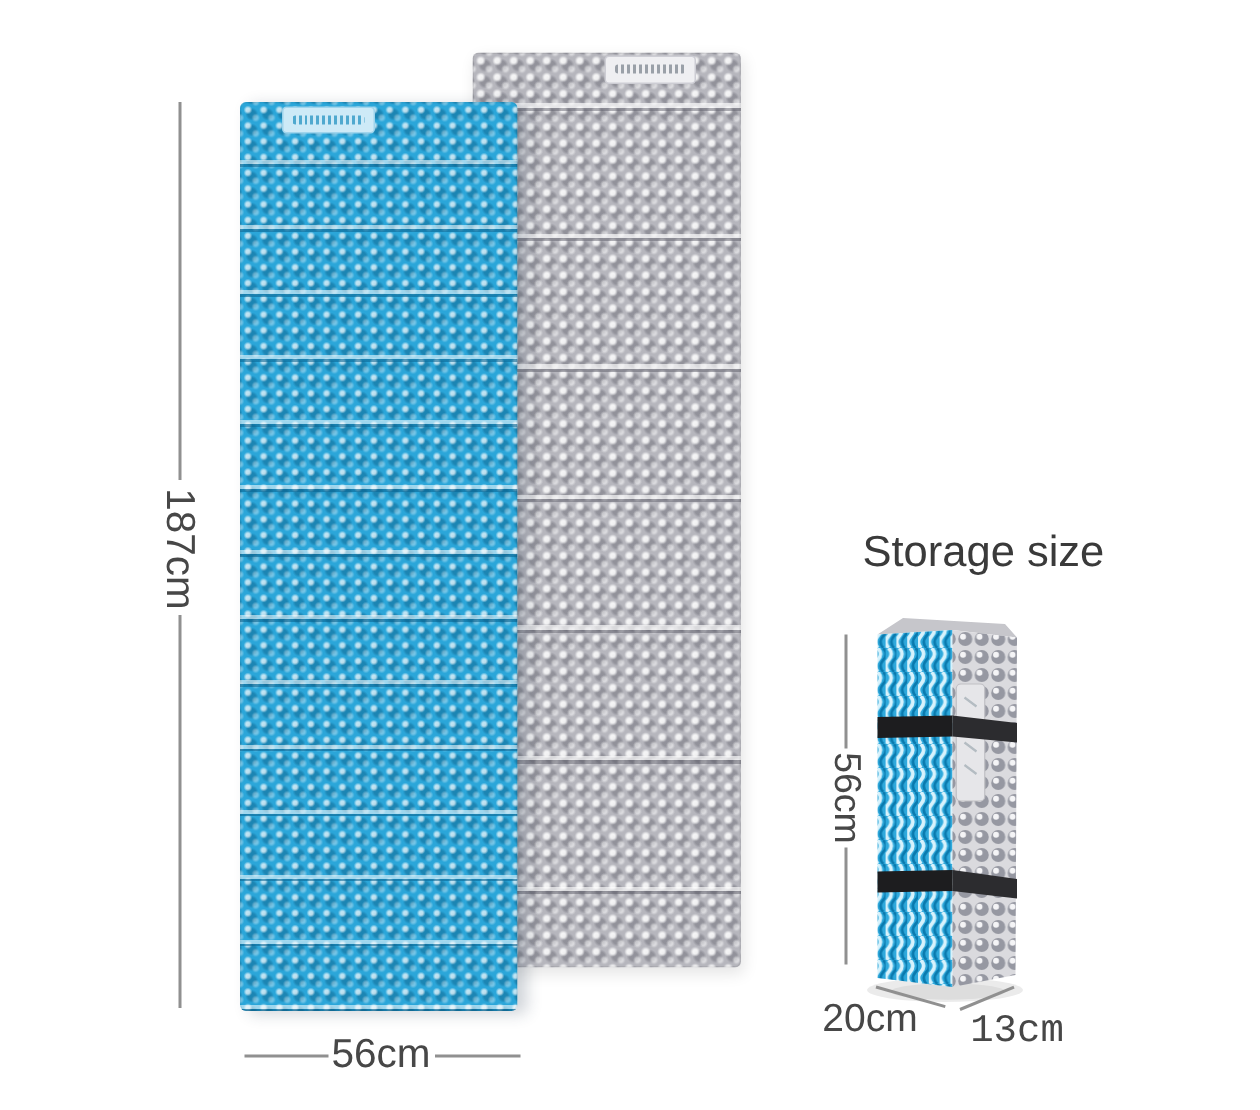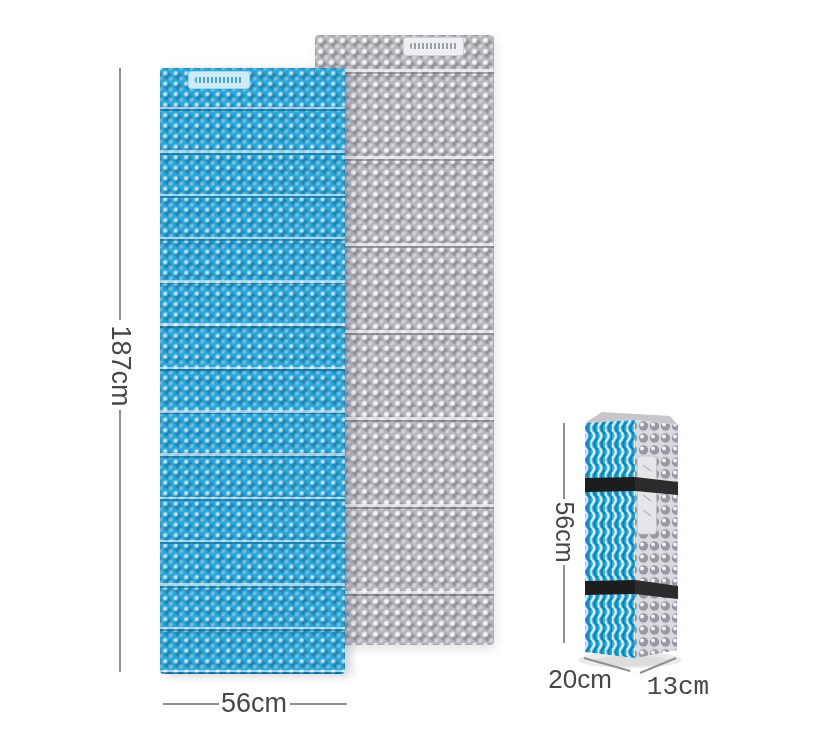--- a/index.html
+++ b/index.html
@@ -115,20 +115,21 @@
   </div>
 
   <div class="vline" style="left:119px;top:68px;height:252px;"></div>
   <div class="vline" style="left:119px;top:410px;height:262px;"></div>
   <div class="dim-label rot" style="left:120px;top:366px;">187cm</div>
 
   <div class="hline" style="left:163px;top:703px;width:56px;"></div>
   <div class="hline" style="left:290px;top:703px;width:57px;"></div>
   <div class="dim-label" style="left:254px;top:703px;">56cm</div>
 
+  <div class="storage-title">Storage size</div>
 
   <svg class="folded-svg" width="185" height="290" viewBox="540 395 185 290">
     <defs>
       <pattern id="pWave" width="7.2" height="16" patternUnits="userSpaceOnUse">
         <rect width="7.2" height="16" fill="#2fa9dc"></rect>
         <path d="M2,0 Q5.5,4 2,8 Q-1.5,12 2,16" stroke="#d7f2fc" stroke-width="2.4" fill="none"></path>
         <path d="M5.6,0 Q9.1,4 5.6,8 Q2.1,12 5.6,16" stroke="#0a7aae" stroke-width="1.8" fill="none"></path>
       </pattern>
       <pattern id="pBump" width="11" height="12" patternUnits="userSpaceOnUse">
         <rect width="11" height="12" fill="#dadade"></rect>

